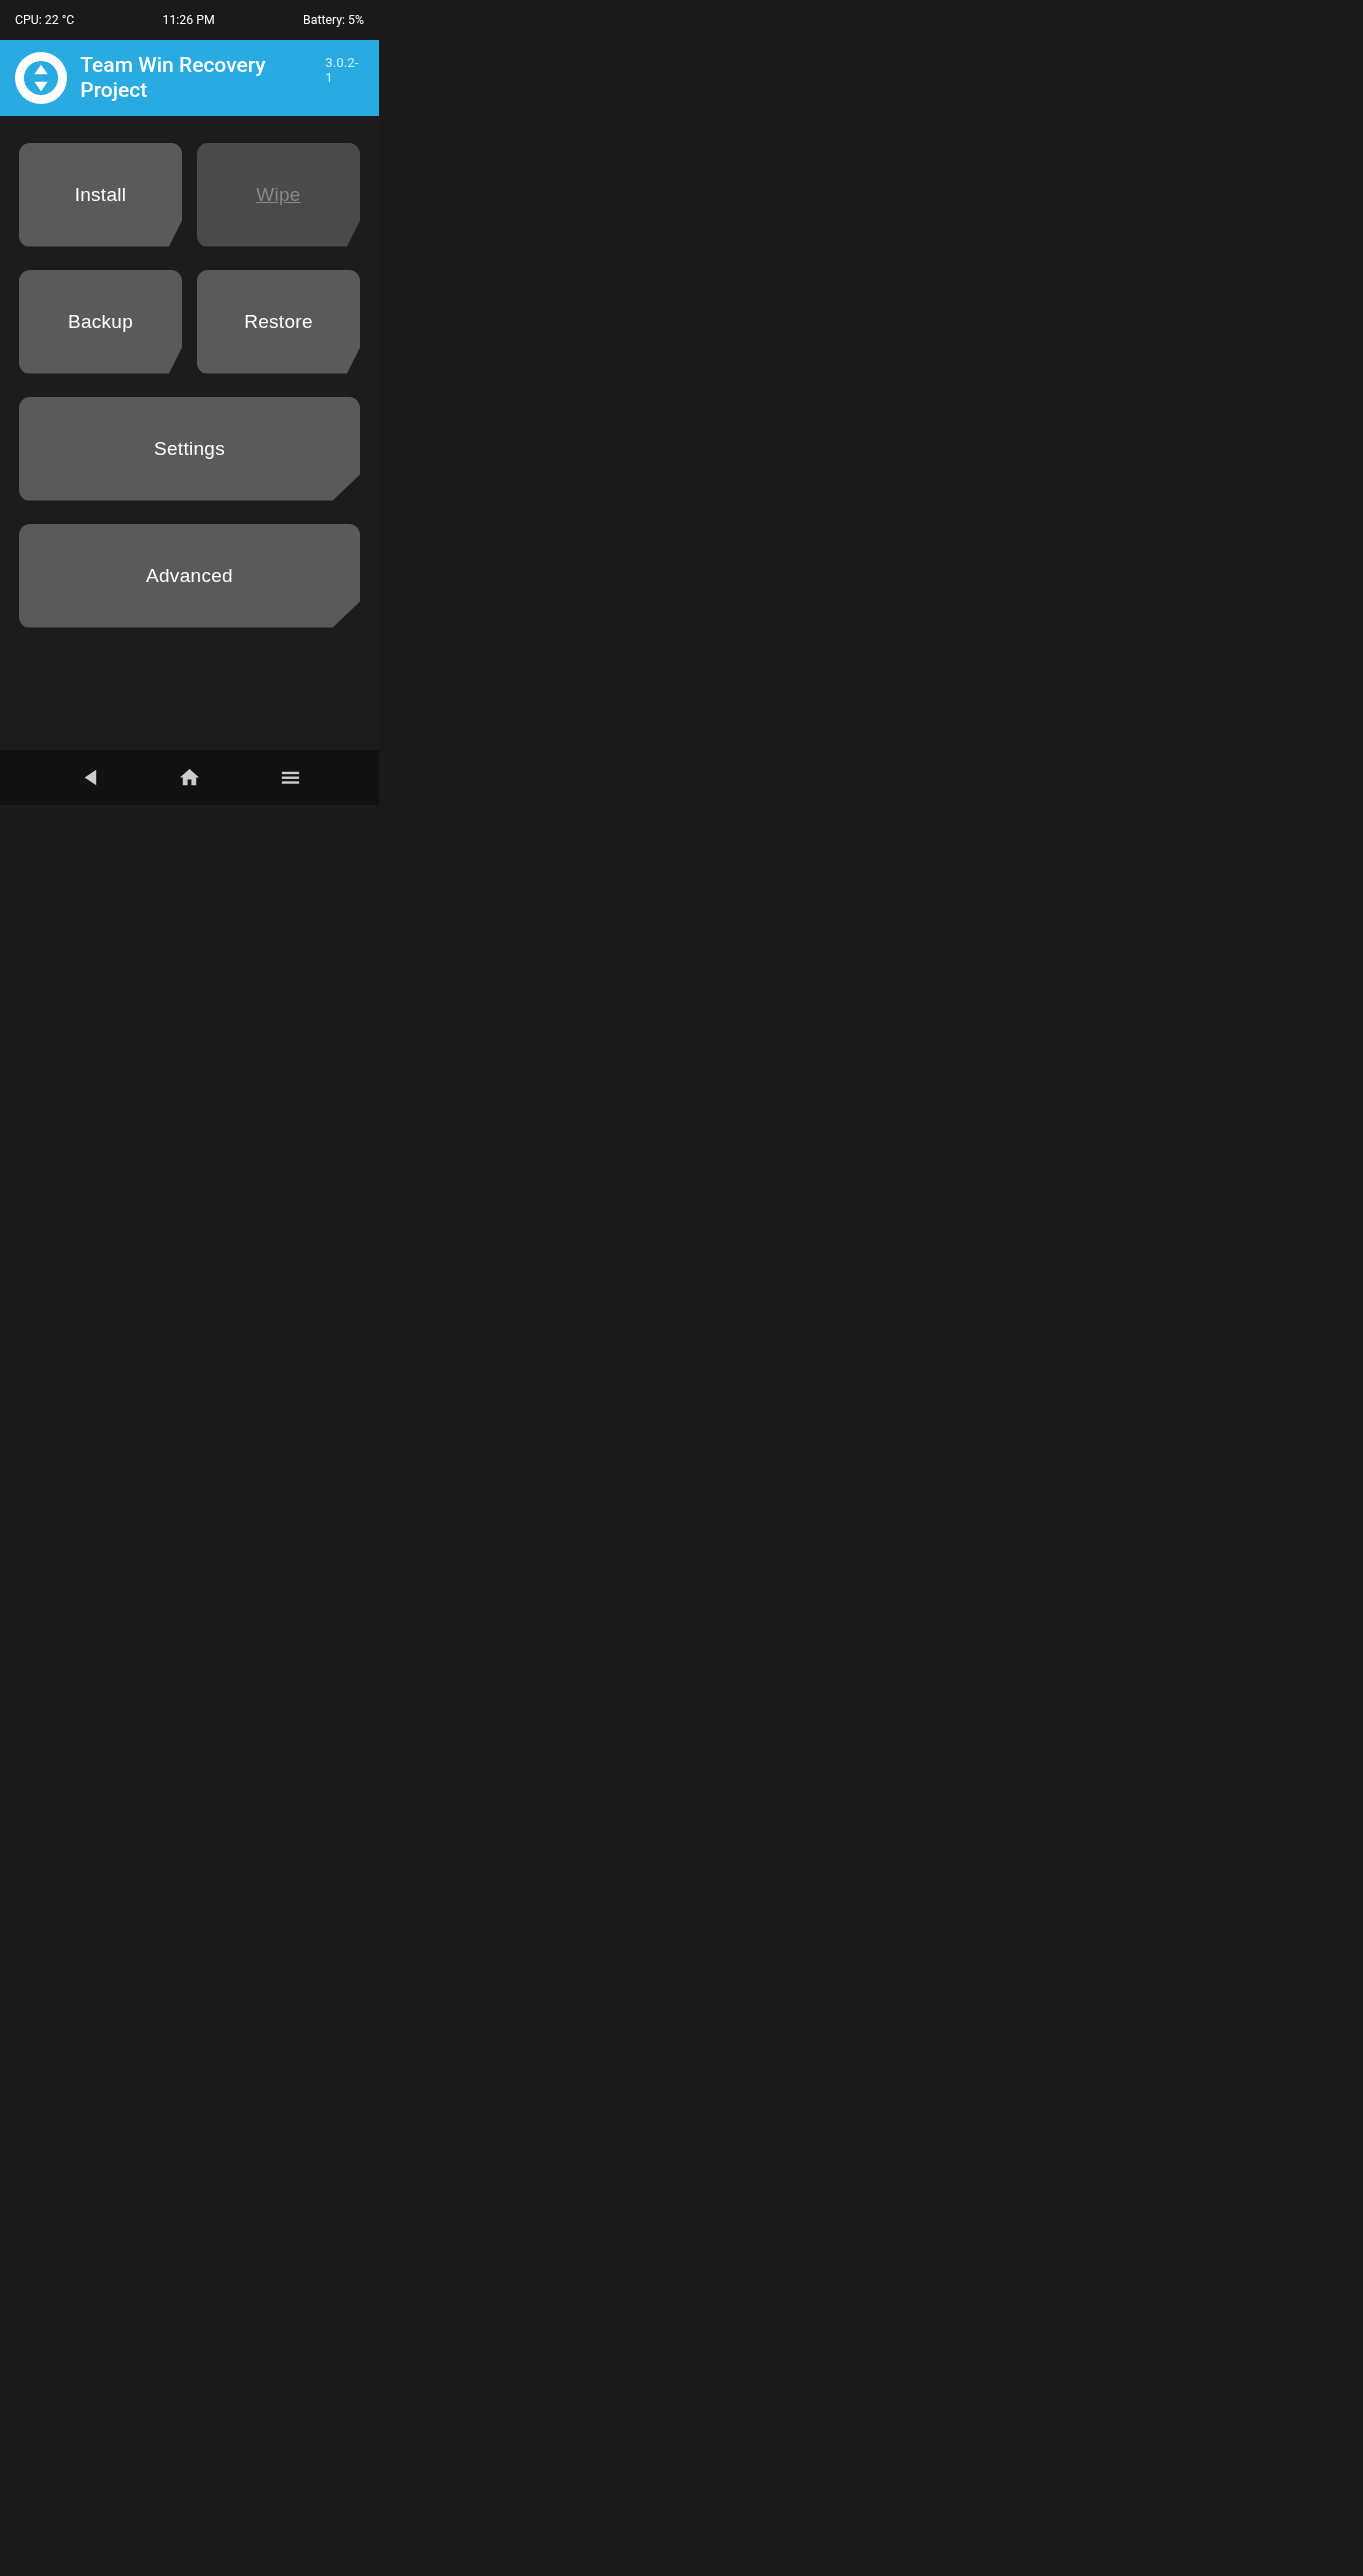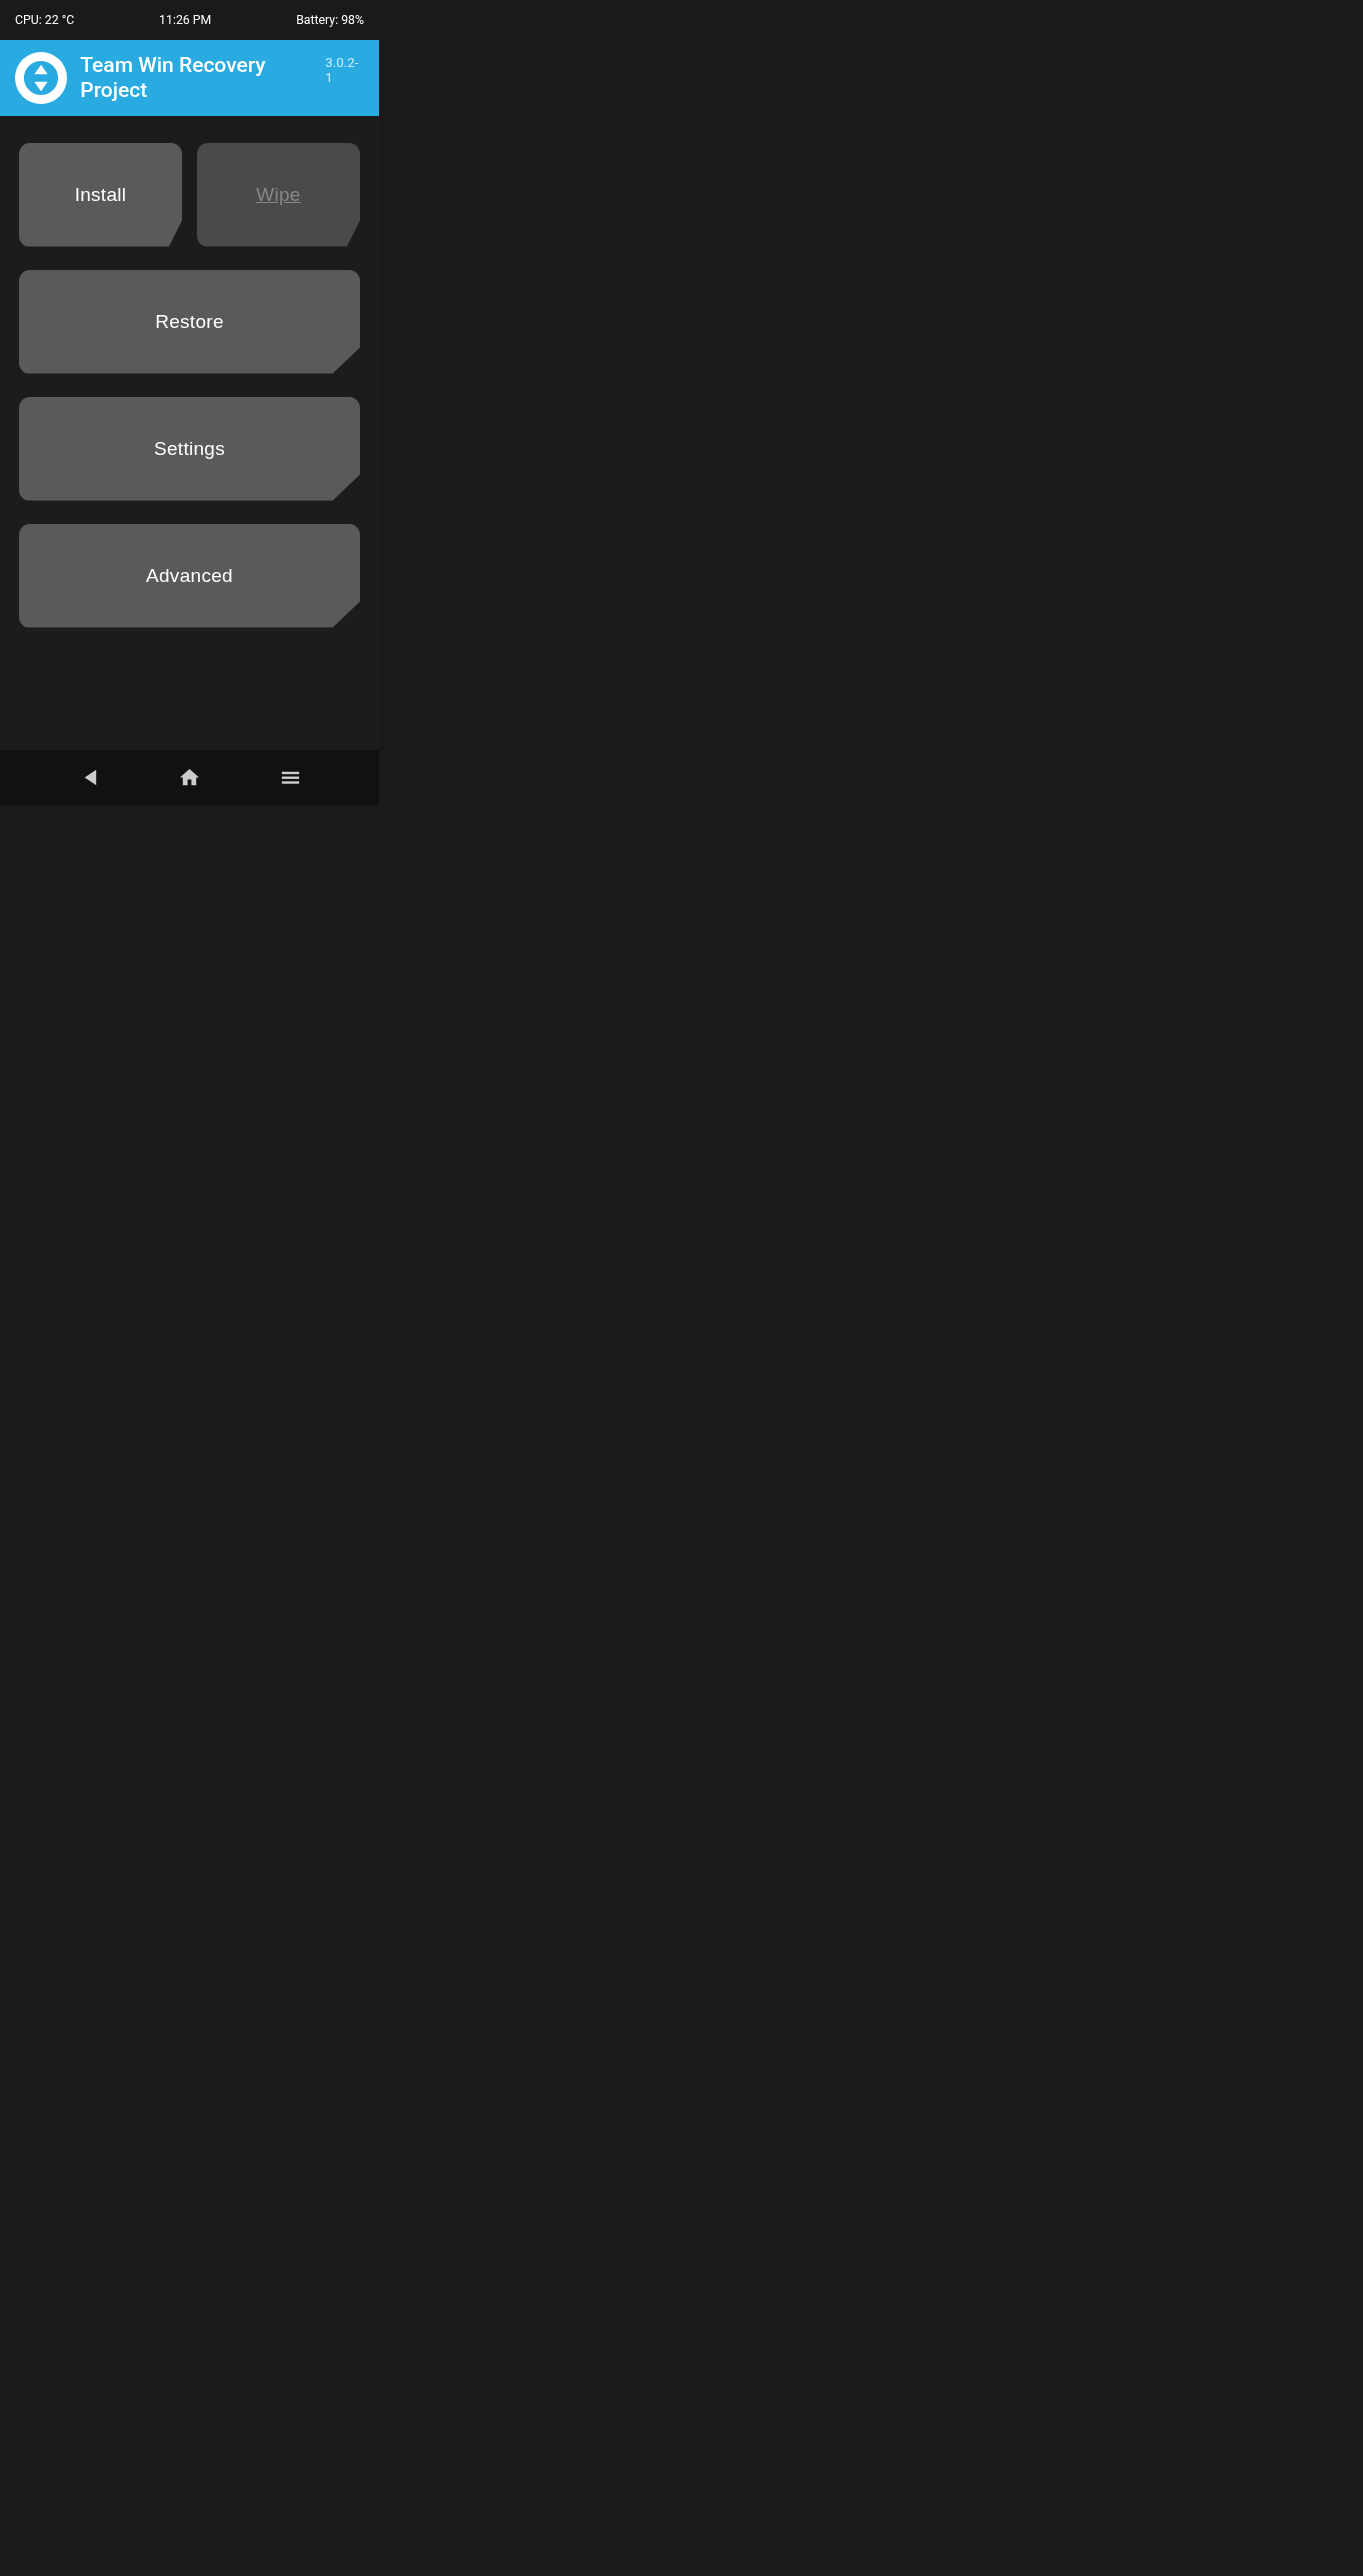--- a/index.html
+++ b/index.html
@@ -153,21 +153,21 @@
       height: 23px;
       fill: #cccccc;
     }
   </style>
 </head>
 <body>
 
 <div class="status-bar">
   <span class="status-text">CPU: 22 °C</span>
   <span class="status-text">11:26 PM</span>
-  <span class="status-text">Battery: 98%</span>
+  <span class="status-text">Battery: 5%</span>
 </div>
 
 <div class="header">
   <div class="header-logo">
     <svg viewBox="0 0 40 40" xmlns="http://www.w3.org/2000/svg">
 
       <circle cx="20" cy="20" r="18" fill="#29abe2"></circle>
 
       <polygon points="20,6 27,16 13,16" fill="white"></polygon>
 
@@ -185,20 +185,23 @@
   <div class="button-row">
     <button class="twrp-button">
       <span>Install</span>
     </button>
     <button class="twrp-button disabled">
       <span>Wipe</span>
     </button>
   </div>
 
   <div class="button-row">
+    <button class="twrp-button">
+      <span>Backup</span>
+    </button>
     <button class="twrp-button">
       <span>Restore</span>
     </button>
   </div>
 
   <div class="button-row">
     <button class="twrp-button">
       <span>Settings</span>
     </button>
   </div>

